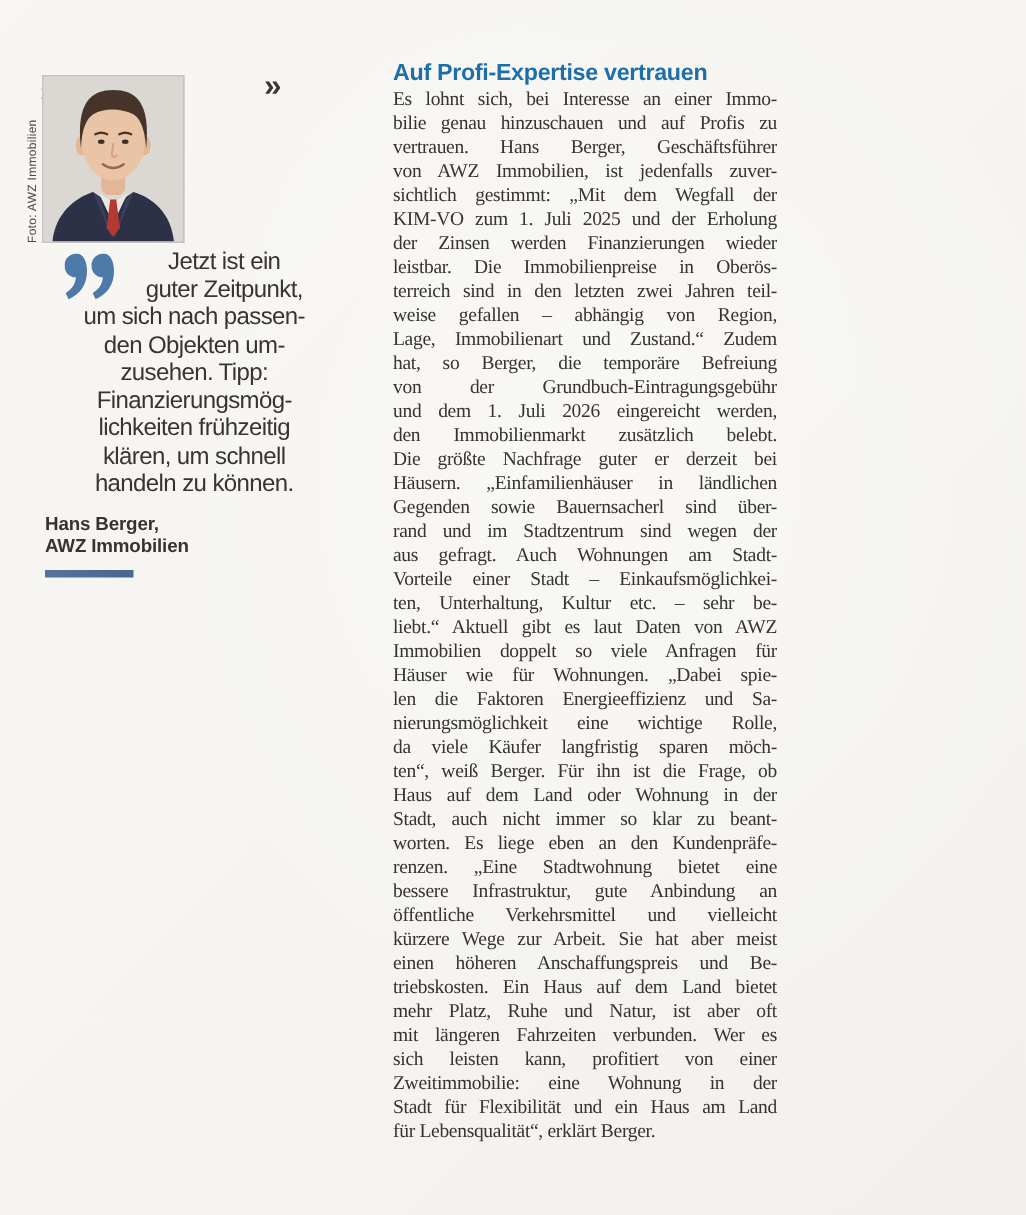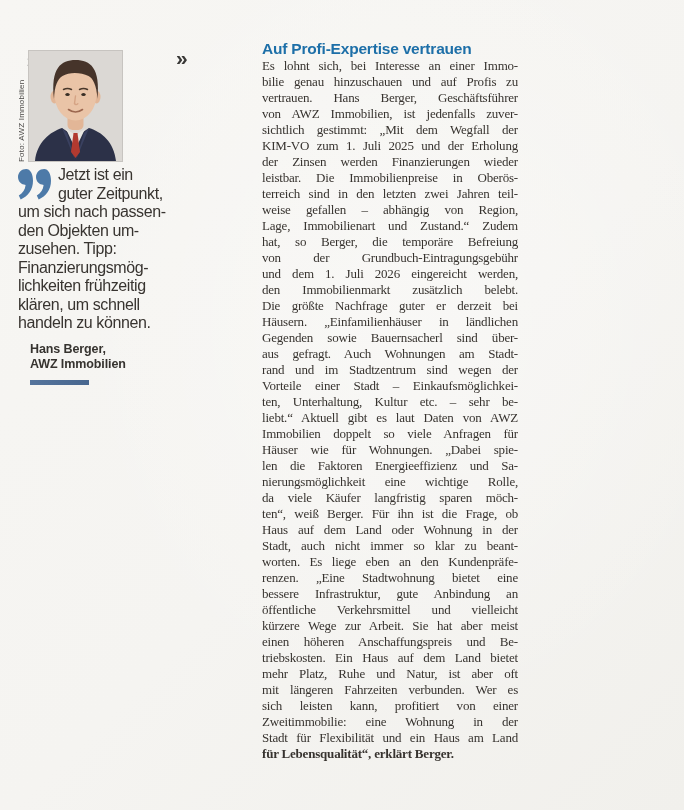--- a/index.html
+++ b/index.html
@@ -44,23 +44,24 @@
     position:absolute;left:17px;top:50px;height:112px;
     writing-mode:vertical-rl;transform:rotate(180deg);
     font-size:8px;color:var(--credit_gray);letter-spacing:.2px;
     white-space:nowrap;
   }
   .cont-mark{
     position:absolute;left:176px;top:46px;
     font-size:21px;font-weight:700;color:#393836;
   }
   .quote{
-    position:absolute;left:18px;top:166px;width:173px;
+    position:absolute;left:43px;top:166px;width:173px;
     font-size:16px;letter-spacing:-0.4px;color:#383430;
     font-weight:500;
+    text-align:center;
   }
   .qmark{
     float:left;width:40px;height:37px;color:var(--quote_blue);
   }
   .qmark svg{display:block;margin-top:3px;}
   .qline{height:18.5px;line-height:18.5px;overflow:visible;white-space:nowrap;}
   .attr{
     position:absolute;left:30px;top:342px;
     font-size:12.5px;font-weight:700;line-height:14.5px;color:#36332f;
     letter-spacing:-0.1px;
@@ -77,21 +78,21 @@
   }
   .article-body{
     position:absolute;left:262px;top:58px;width:256px;
     font-family:"Liberation Serif","DejaVu Serif",serif;
     font-size:13px;letter-spacing:-0.2px;color:#37332f;
   }
   .article-line{
     height:16px;line-height:16px;overflow:hidden;
     text-align:justify;text-align-last:justify;text-justify:inter-word;
   }
-  .article-body .article-line:last-child{text-align-last:left;font-weight:bold;}
+  .article-body .article-line:last-child{text-align-last:left;}
 </style>
 </head>
 <body>
 
 <div class="page">
 
   <div class="page-number">16 |</div>
 
   <div class="photo-credit">Foto: AWZ Immobilien</div>
 
@@ -172,22 +173,22 @@
       <div class="article-line">terreich sind in den letzten zwei Jahren teil-</div>
       <div class="article-line">weise gefallen – abhängig von Region,</div>
       <div class="article-line">Lage, Immobilienart und Zustand.“ Zudem</div>
       <div class="article-line">hat, so Berger, die temporäre Befreiung</div>
       <div class="article-line">von der Grundbuch-Eintragungsgebühr</div>
       <div class="article-line">und dem 1. Juli 2026 eingereicht werden,</div>
       <div class="article-line">den Immobilienmarkt zusätzlich belebt.</div>
       <div class="article-line">Die größte Nachfrage guter er derzeit bei</div>
       <div class="article-line">Häusern. „Einfamilienhäuser in ländlichen</div>
       <div class="article-line">Gegenden sowie Bauernsacherl sind über-</div>
+      <div class="article-line">rand und im Stadtzentrum sind wegen der</div>
       <div class="article-line">aus gefragt. Auch Wohnungen am Stadt-</div>
-      <div class="article-line">rand und im Stadtzentrum sind wegen der</div>
       <div class="article-line">Vorteile einer Stadt – Einkaufsmöglichkei-</div>
       <div class="article-line">ten, Unterhaltung, Kultur etc. – sehr be-</div>
       <div class="article-line">liebt.“ Aktuell gibt es laut Daten von AWZ</div>
       <div class="article-line">Immobilien doppelt so viele Anfragen für</div>
       <div class="article-line">Häuser wie für Wohnungen. „Dabei spie-</div>
       <div class="article-line">len die Faktoren Energieeffizienz und Sa-</div>
       <div class="article-line">nierungsmöglichkeit eine wichtige Rolle,</div>
       <div class="article-line">da viele Käufer langfristig sparen möch-</div>
       <div class="article-line">ten“, weiß Berger. Für ihn ist die Frage, ob</div>
       <div class="article-line">Haus auf dem Land oder Wohnung in der</div>

